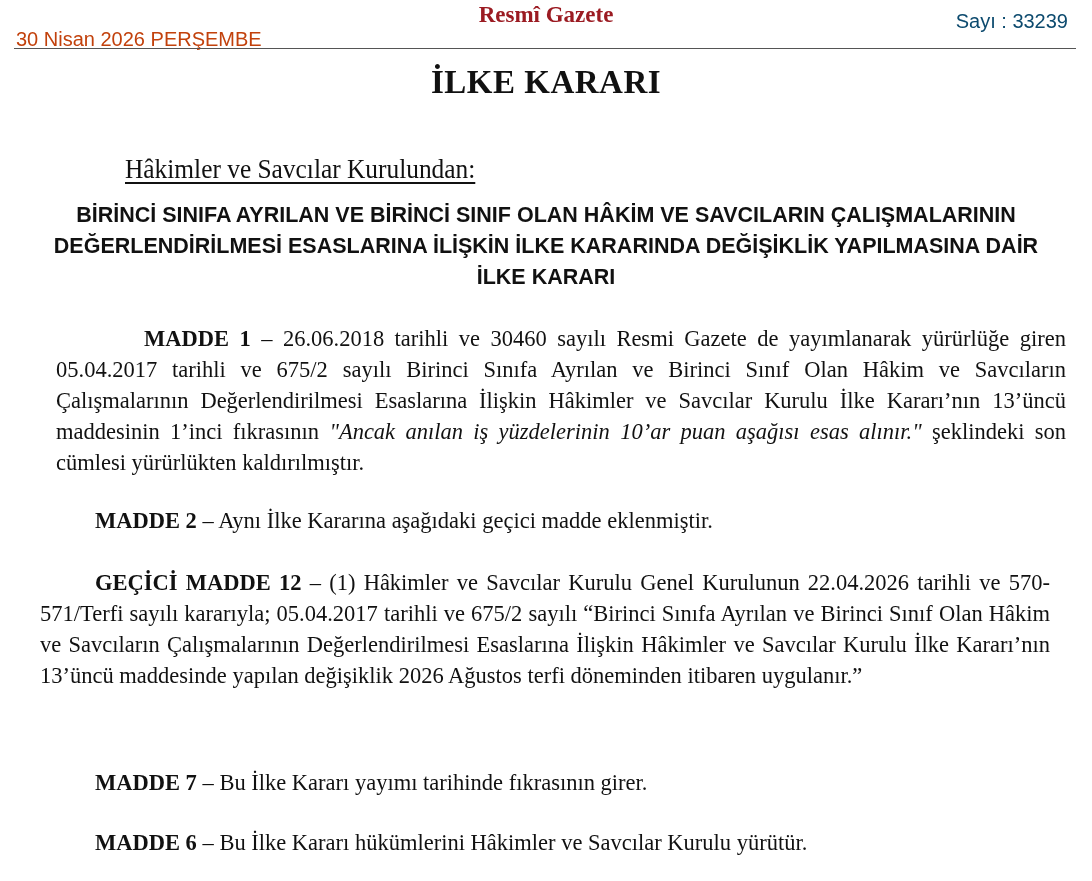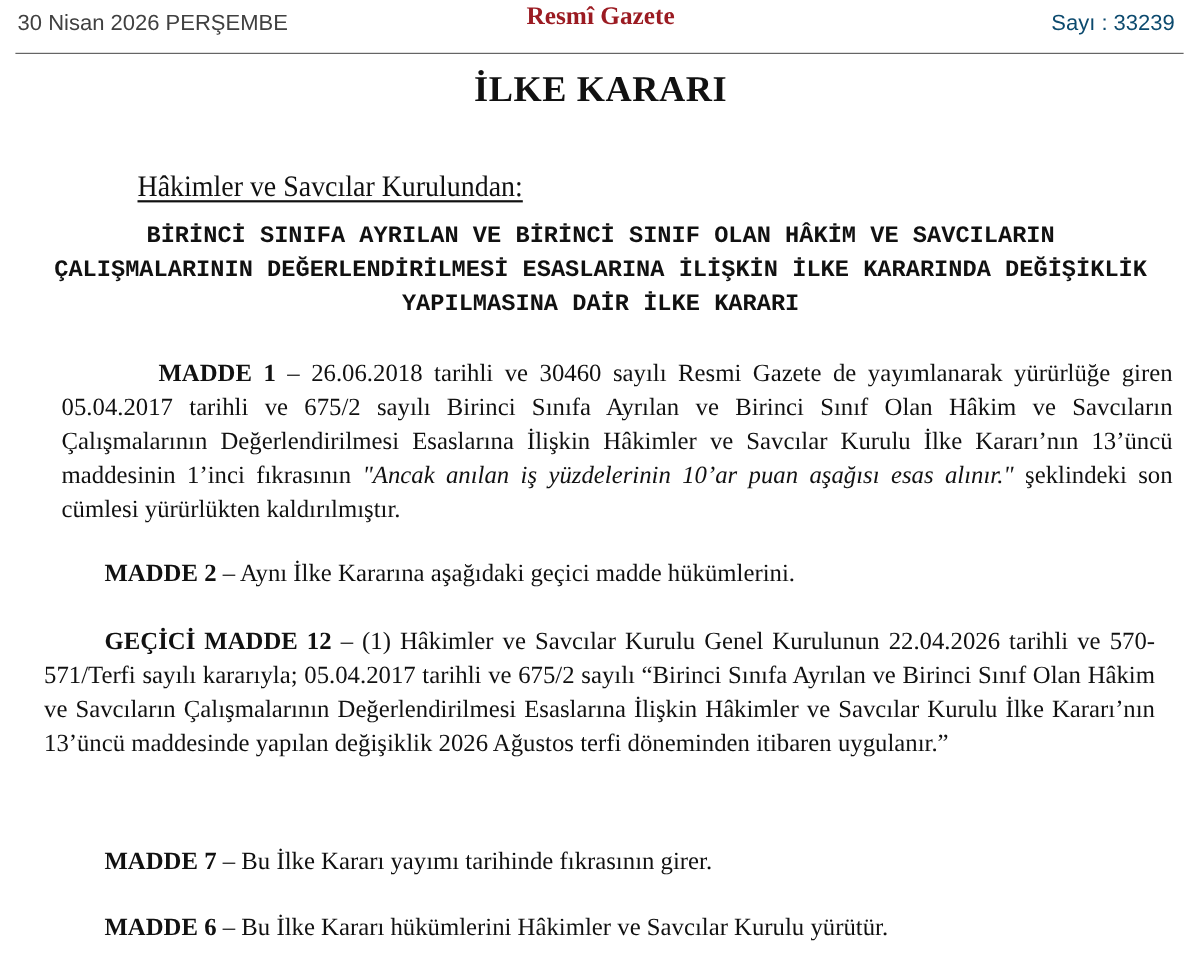--- a/index.html
+++ b/index.html
@@ -1,24 +1,24 @@
 <!DOCTYPE html>
 <html><head>
 <meta charset="utf-8">
 <style>
   html, body { margin: 0; padding: 0; background: #ffffff; }
   body { width: 1092px; height: 881px; position: relative; overflow: hidden; color: #111; }
   .header { position: absolute; left: 0; top: 0; width: 1092px; height: 52px; }
-  .hdr-date { position: absolute; left: 16px; top: 10px; font-family: "Liberation Sans", sans-serif; font-size: 20px; color: #404040; }
+  .hdr-date { position: absolute; left: 16px; top: 28px; font-family: "Liberation Sans", sans-serif; font-size: 20px; color: #c2410c; }
   .hdr-title { position: absolute; left: 0; width: 1092px; top: 2px; text-align: center; font-family: "Liberation Serif", serif; font-weight: bold; font-size: 23px; color: #9b1b22; }
   .hdr-issue { position: absolute; right: 24px; top: 10px; font-family: "Liberation Sans", sans-serif; font-size: 20px; color: #0c4a6e; }
   .hdr-rule { position: absolute; left: 14px; top: 48px; width: 1062px; height: 1px; background: #555; }
   .doc-type { position: absolute; left: 0; width: 1092px; top: 64px; text-align: center; font-family: "Liberation Serif", serif; font-weight: bold; font-size: 33px; letter-spacing: 0.5px; }
   .issuer { position: absolute; left: 125px; top: 154px; font-family: "Liberation Serif", serif; font-size: 27px; text-decoration: underline; text-underline-offset: 4px; transform: scaleX(0.94); transform-origin: left; }
-  .subject { position: absolute; left: 40px; width: 1012px; top: 200px; text-align: center; font-family: Liberation Mono, monospace; font-weight: bold; font-size: 21.5px; line-height: 31px; }
+  .subject { position: absolute; left: 40px; width: 1012px; top: 200px; text-align: center; font-family: Liberation Sans, sans-serif; font-weight: bold; font-size: 21.5px; line-height: 31px; }
   .para { position: absolute; left: 40px; width: 1010px; font-family: "Liberation Serif", serif; font-size: 22.5px; line-height: 31px; text-align: justify; text-indent: 55px; }
   .para b { font-weight: bold; }
   .para i { font-style: italic; }
   .p1 { top: 323px; text-indent: 88px; margin-left: 16px; }
   .p2 { top: 505px; }
   .p3 { top: 567px; }
   .p4 { top: 767px; }
   .p5 { top: 827px; }
   .last-line-left { text-align: justify; text-align-last: left; }
 </style>
@@ -36,21 +36,21 @@
 
 <div class="issuer">Hâkimler ve Savcılar Kurulundan:</div>
 
 <div class="subject">BİRİNCİ SINIFA AYRILAN VE BİRİNCİ SINIF OLAN HÂKİM VE SAVCILARIN ÇALIŞMALARININ DEĞERLENDİRİLMESİ ESASLARINA İLİŞKİN İLKE KARARINDA DEĞİŞİKLİK YAPILMASINA DAİR İLKE KARARI</div>
 
 <div class="para p1 last-line-left">
   <b>MADDE 1</b><span> – </span><span>26.06.2018 tarihli ve 30460 sayılı Resmi Gazete de yayımlanarak yürürlüğe giren 05.04.2017 tarihli ve 675/2 sayılı Birinci Sınıfa Ayrılan ve Birinci Sınıf Olan Hâkim ve Savcıların Çalışmalarının Değerlendirilmesi Esaslarına İlişkin Hâkimler ve Savcılar Kurulu İlke Kararı’nın 13’üncü maddesinin 1’inci fıkrasının </span><i>"Ancak anılan iş yüzdelerinin 10’ar puan aşağısı esas alınır."</i><span> şeklindeki son cümlesi yürürlükten kaldırılmıştır.</span>
 </div>
 
 <div class="para p2 last-line-left">
-  <b>MADDE 2</b><span> – </span><span>Aynı İlke Kararına aşağıdaki geçici madde hükümlerini.</span>
+  <b>MADDE 2</b><span> – </span><span>Aynı İlke Kararına aşağıdaki geçici madde eklenmiştir.</span>
 </div>
 
 <div class="para p3 last-line-left">
   <b>GEÇİCİ MADDE 12</b><span> – </span><span>(1) Hâkimler ve Savcılar Kurulu Genel Kurulunun 22.04.2026 tarihli ve 570-571/Terfi sayılı kararıyla; 05.04.2017 tarihli ve 675/2 sayılı “Birinci Sınıfa Ayrılan ve Birinci Sınıf Olan Hâkim ve Savcıların Çalışmalarının Değerlendirilmesi Esaslarına İlişkin Hâkimler ve Savcılar Kurulu İlke Kararı’nın 13’üncü maddesinde yapılan değişiklik 2026 Ağustos terfi döneminden itibaren uygulanır.”</span>
 </div>
 
 <div class="para p4 last-line-left">
   <b>MADDE 7</b><span> – </span><span>Bu İlke Kararı yayımı tarihinde fıkrasının girer.</span>
 </div>
 

